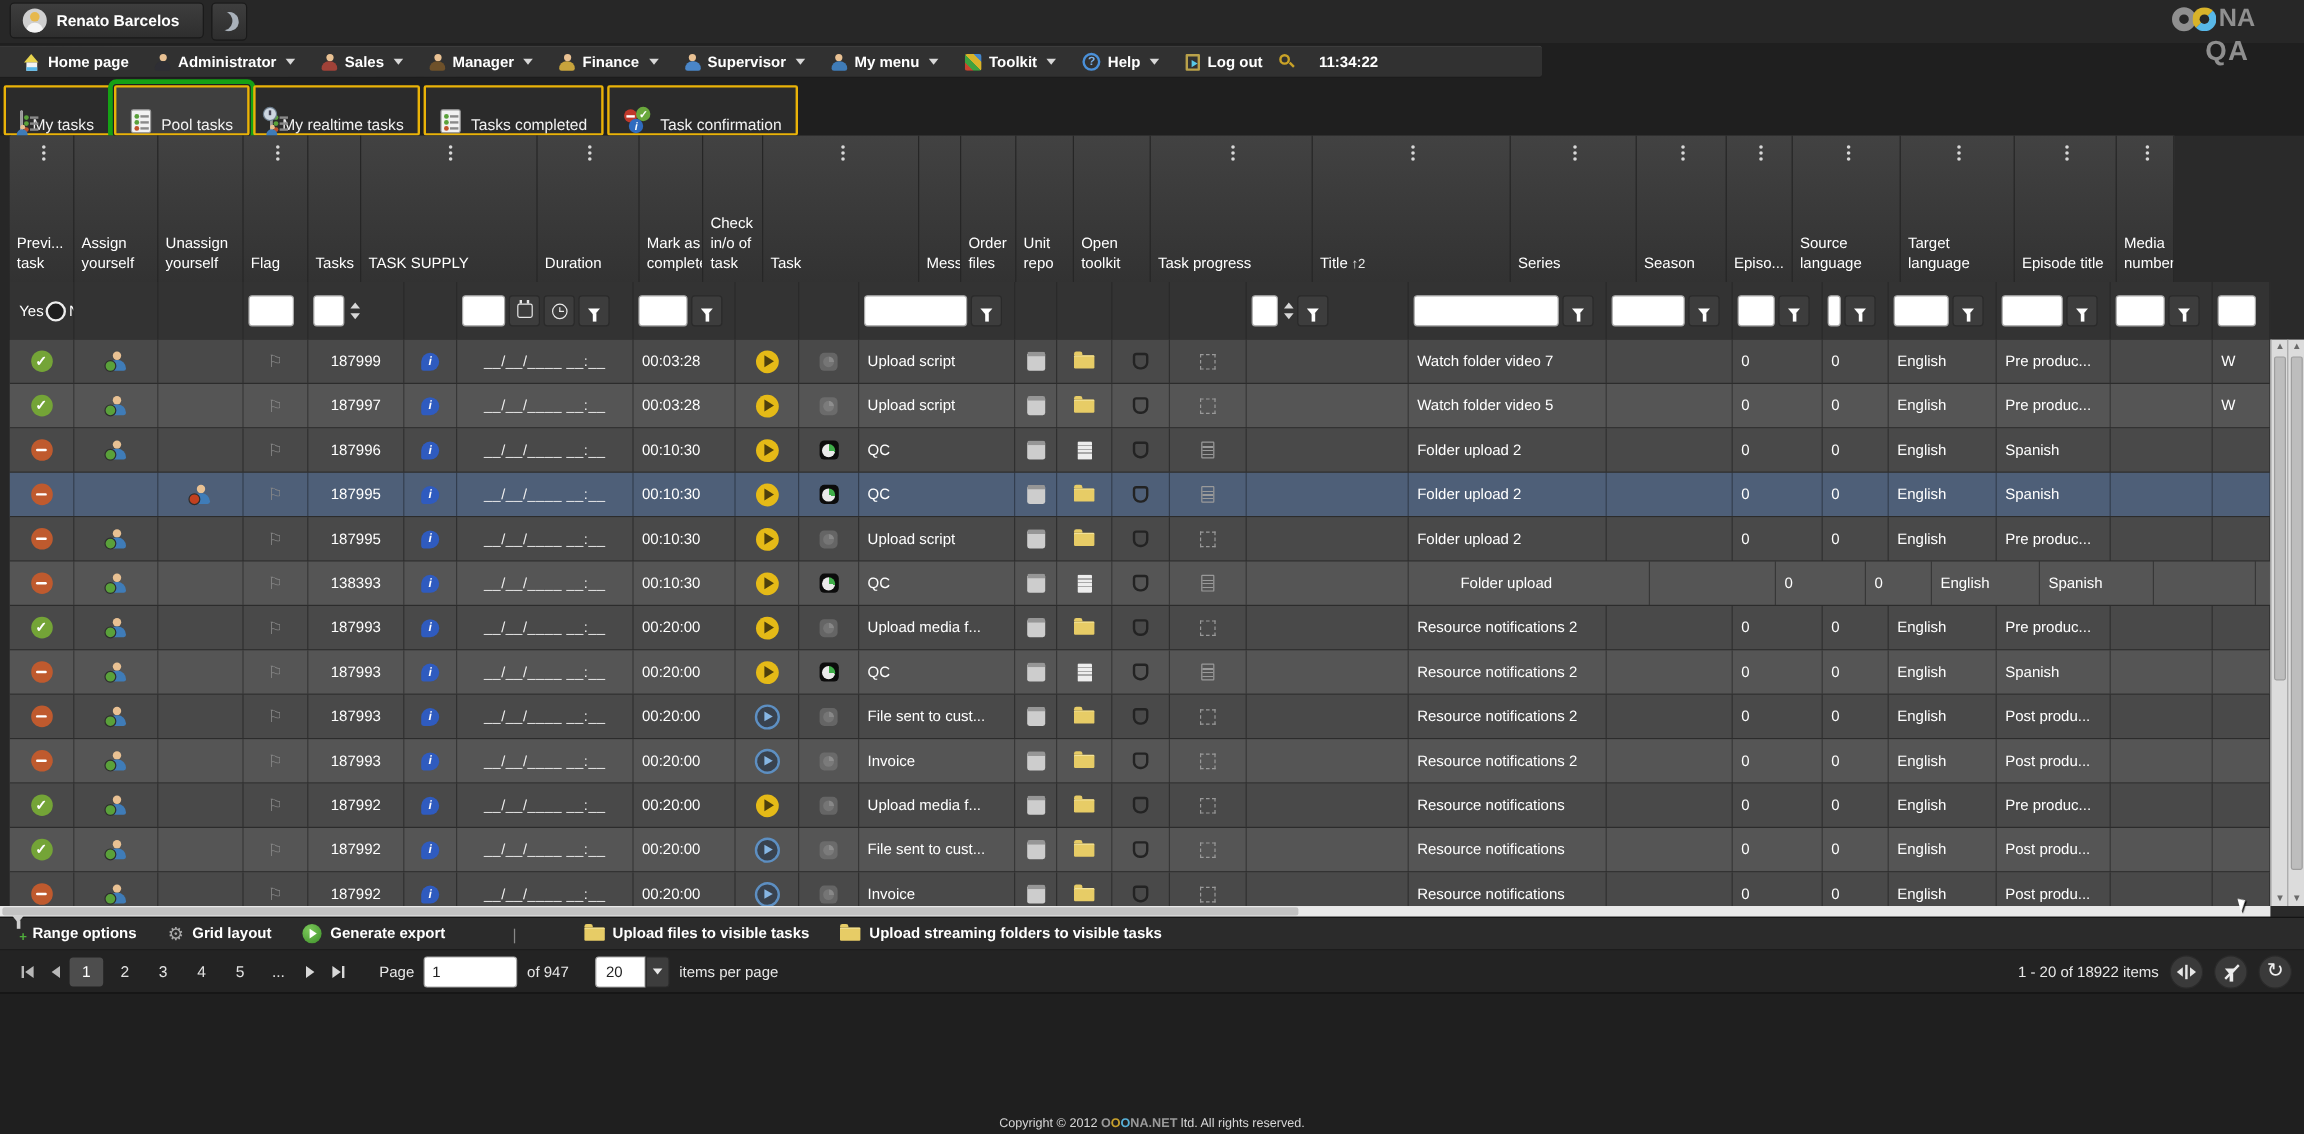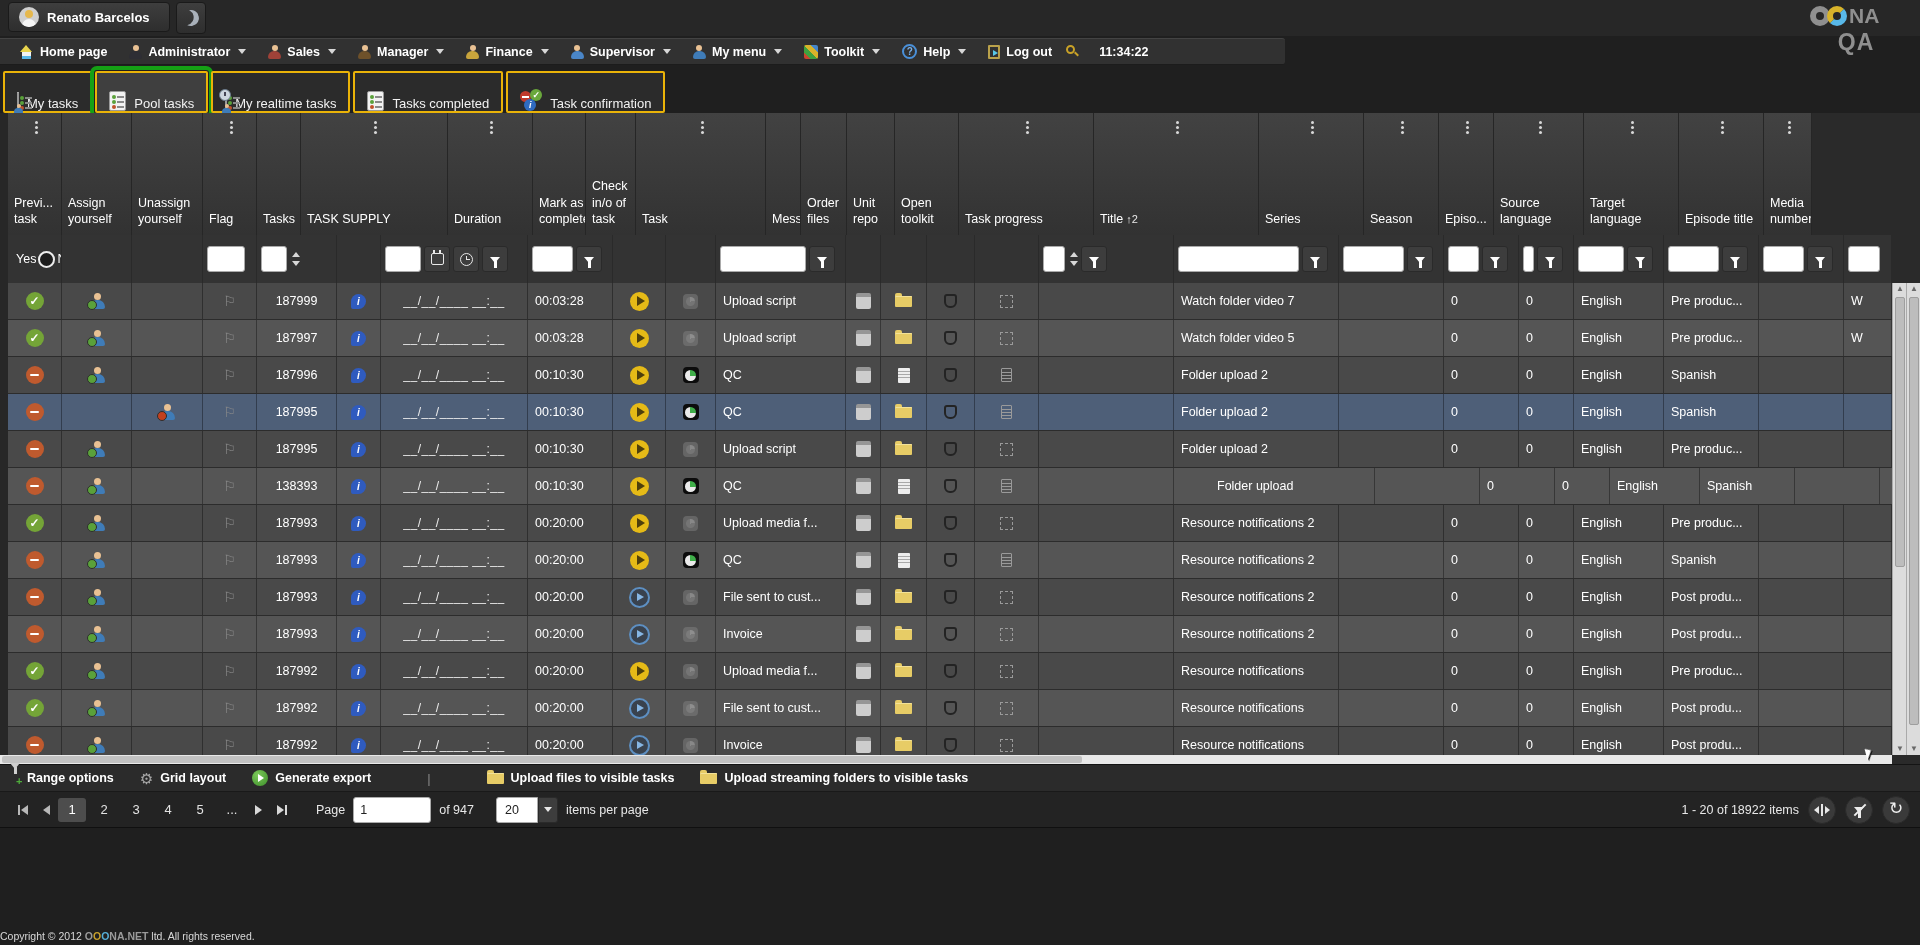--- a/index.html
+++ b/index.html
@@ -184,21 +184,21 @@
   #editmode .lbl{font-size:12.5px;color:#e8e8e8;}
   #editmode .lbl b{color:#fff;}
   .gridbtn{width:26px;height:26px;border-radius:3px;background:#3f7ec1;border:1px solid #2a5a8a;display:flex;align-items:center;justify-content:center;cursor:pointer;box-sizing:border-box;}
   .gridbtn::after{content:'';width:14px;height:14px;background:
       linear-gradient(#fff 0 0) left 0px top 6px/14px 2px no-repeat,
       linear-gradient(#fff 0 0) left 6px top 0px/2px 14px no-repeat,
       linear-gradient(transparent,transparent);outline:2px solid #fff;outline-offset:-1px;}
   .dblcheck{color:#c9c9c9;font-size:15px;font-weight:bold;letter-spacing:-7px;padding-right:8px;cursor:pointer;}
 
   
-  #footer{position:absolute;left:0;top:930px;width:1920px;font-size:10.5px;color:#d8d8d8;}
+  #footer{position:absolute;left:0;top:930px;width:1920px;text-align:center;font-size:10.5px;color:#d8d8d8;}
   #footer .brand b{font-weight:bold;}
 
   
   #cursor{position:absolute;left:1866px;top:748px;width:0;height:0;border-left:6px solid #fff;border-top:3px solid transparent;border-bottom:9px solid transparent;transform:rotate(-15deg);filter:drop-shadow(1px 1px 0 #000);}
 </style>
 </head>
 <body>
 
 <div id="stage">
 

